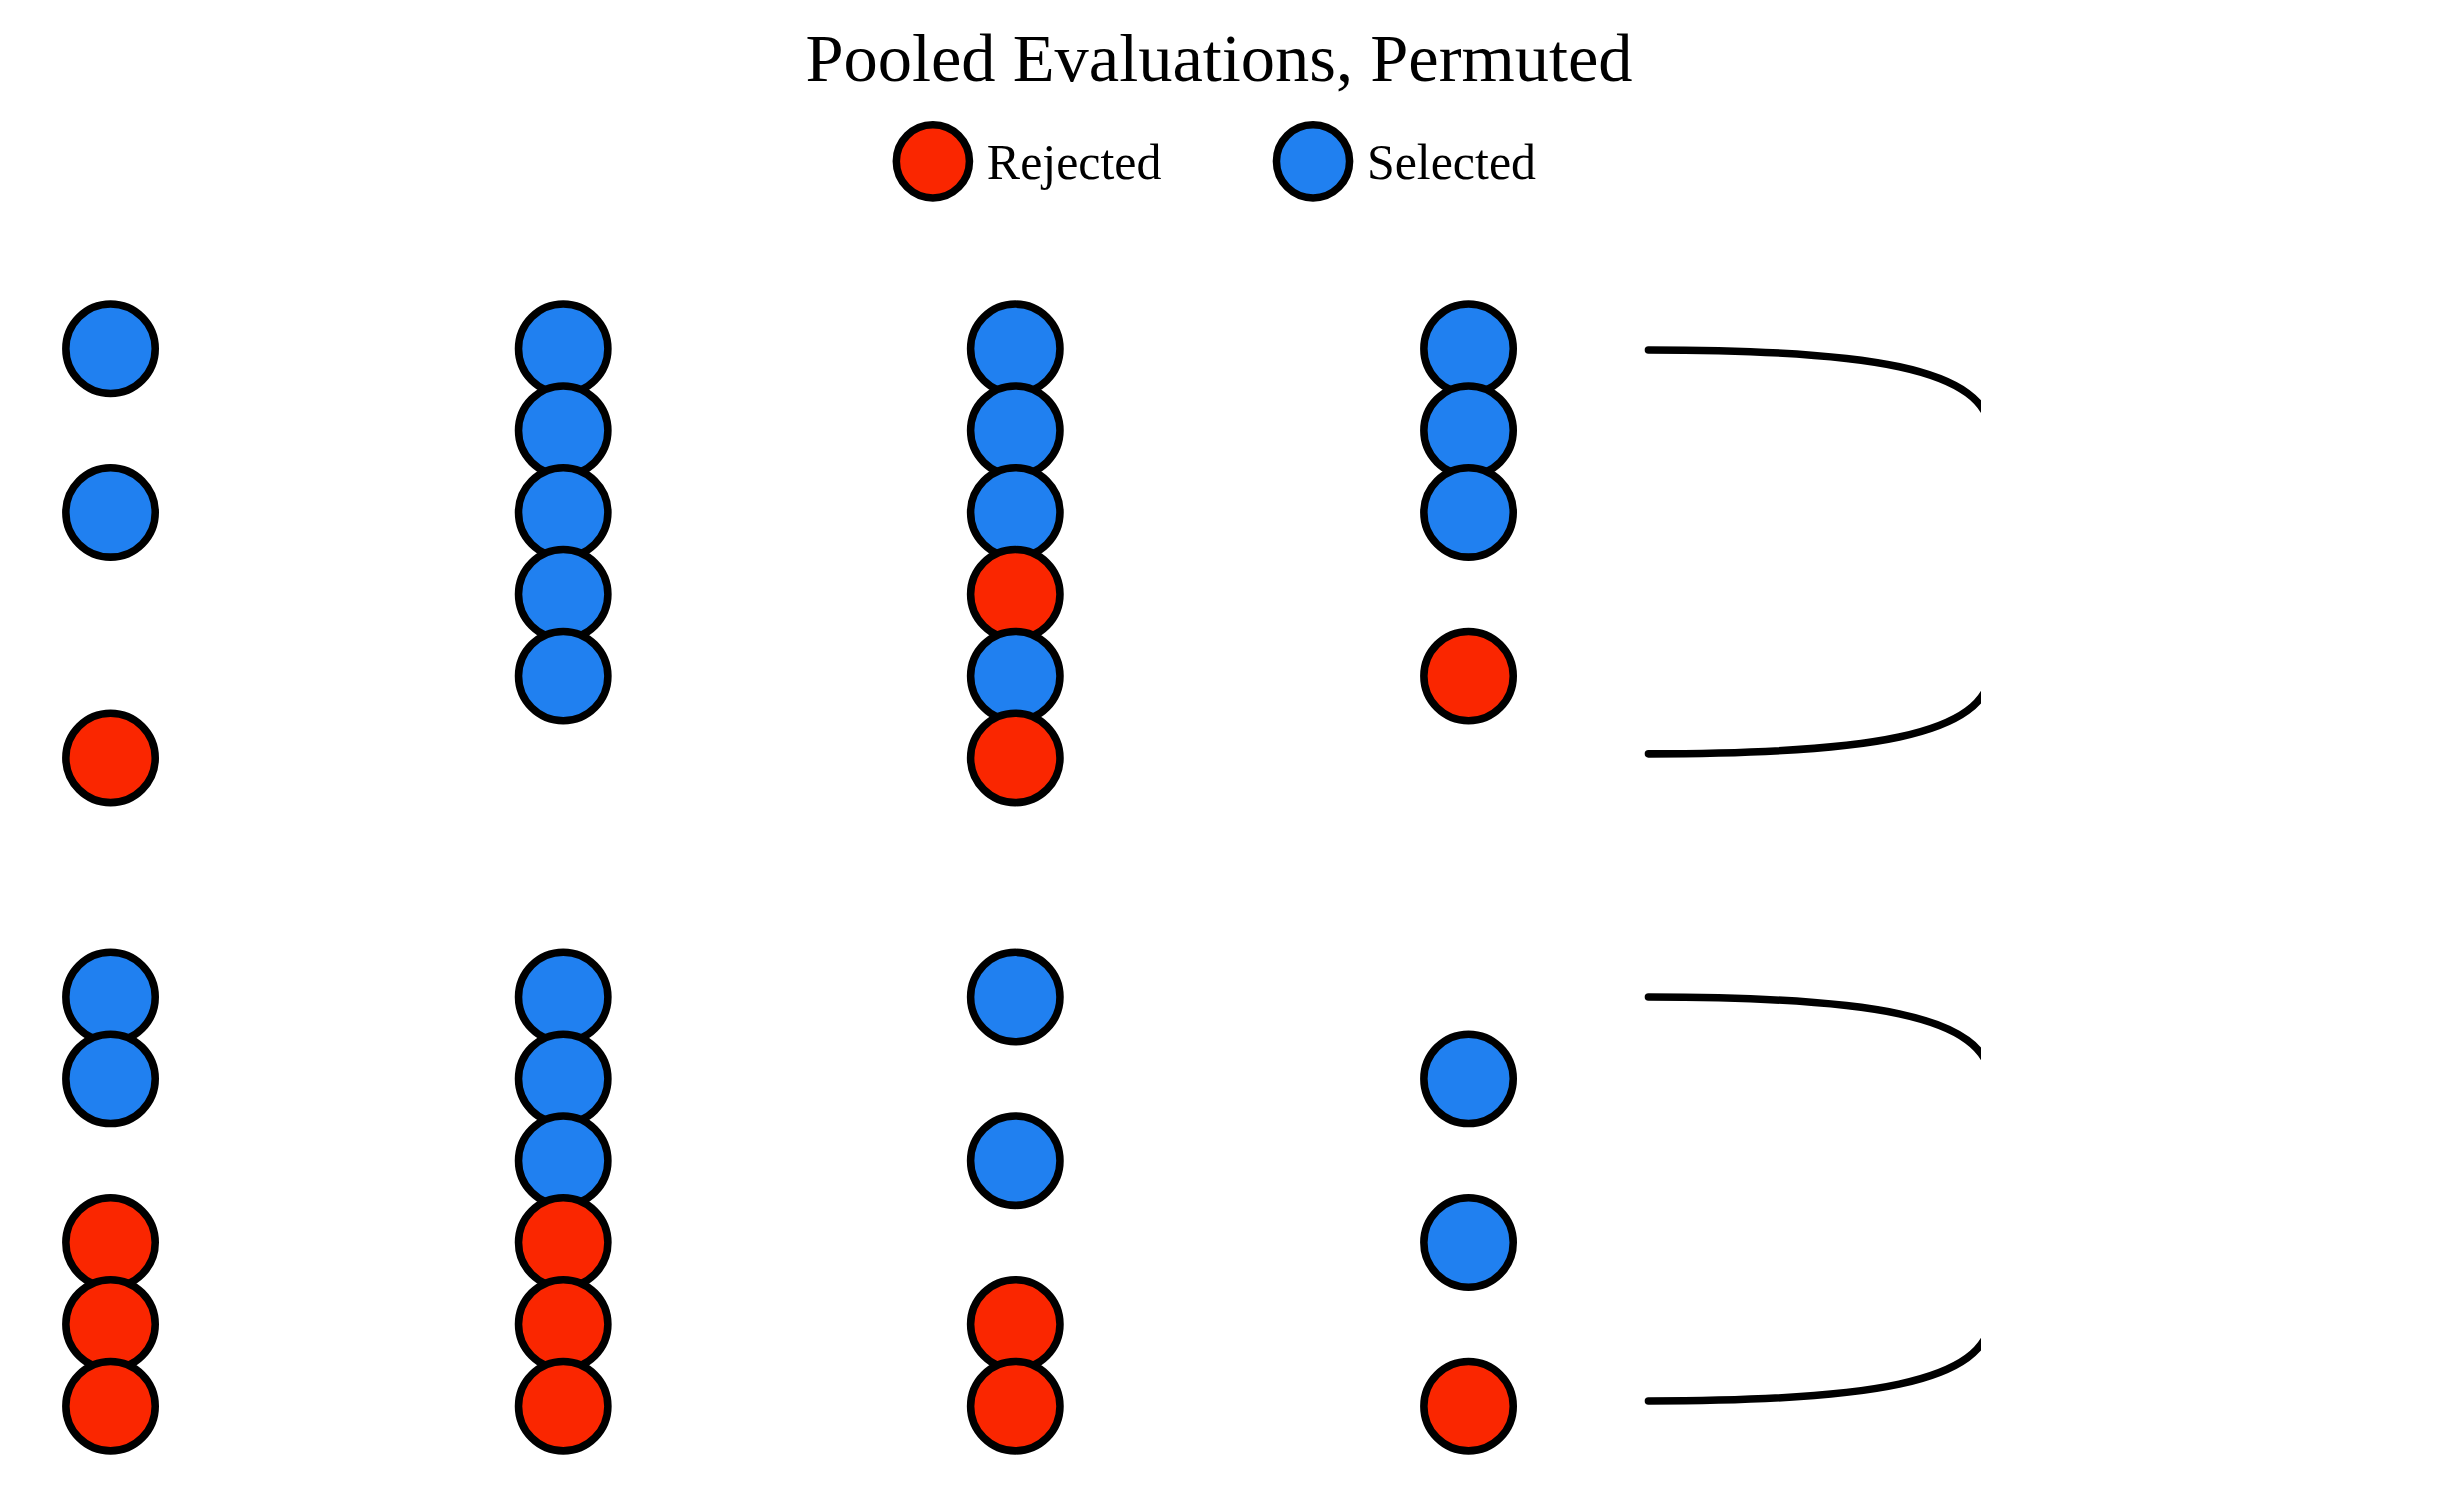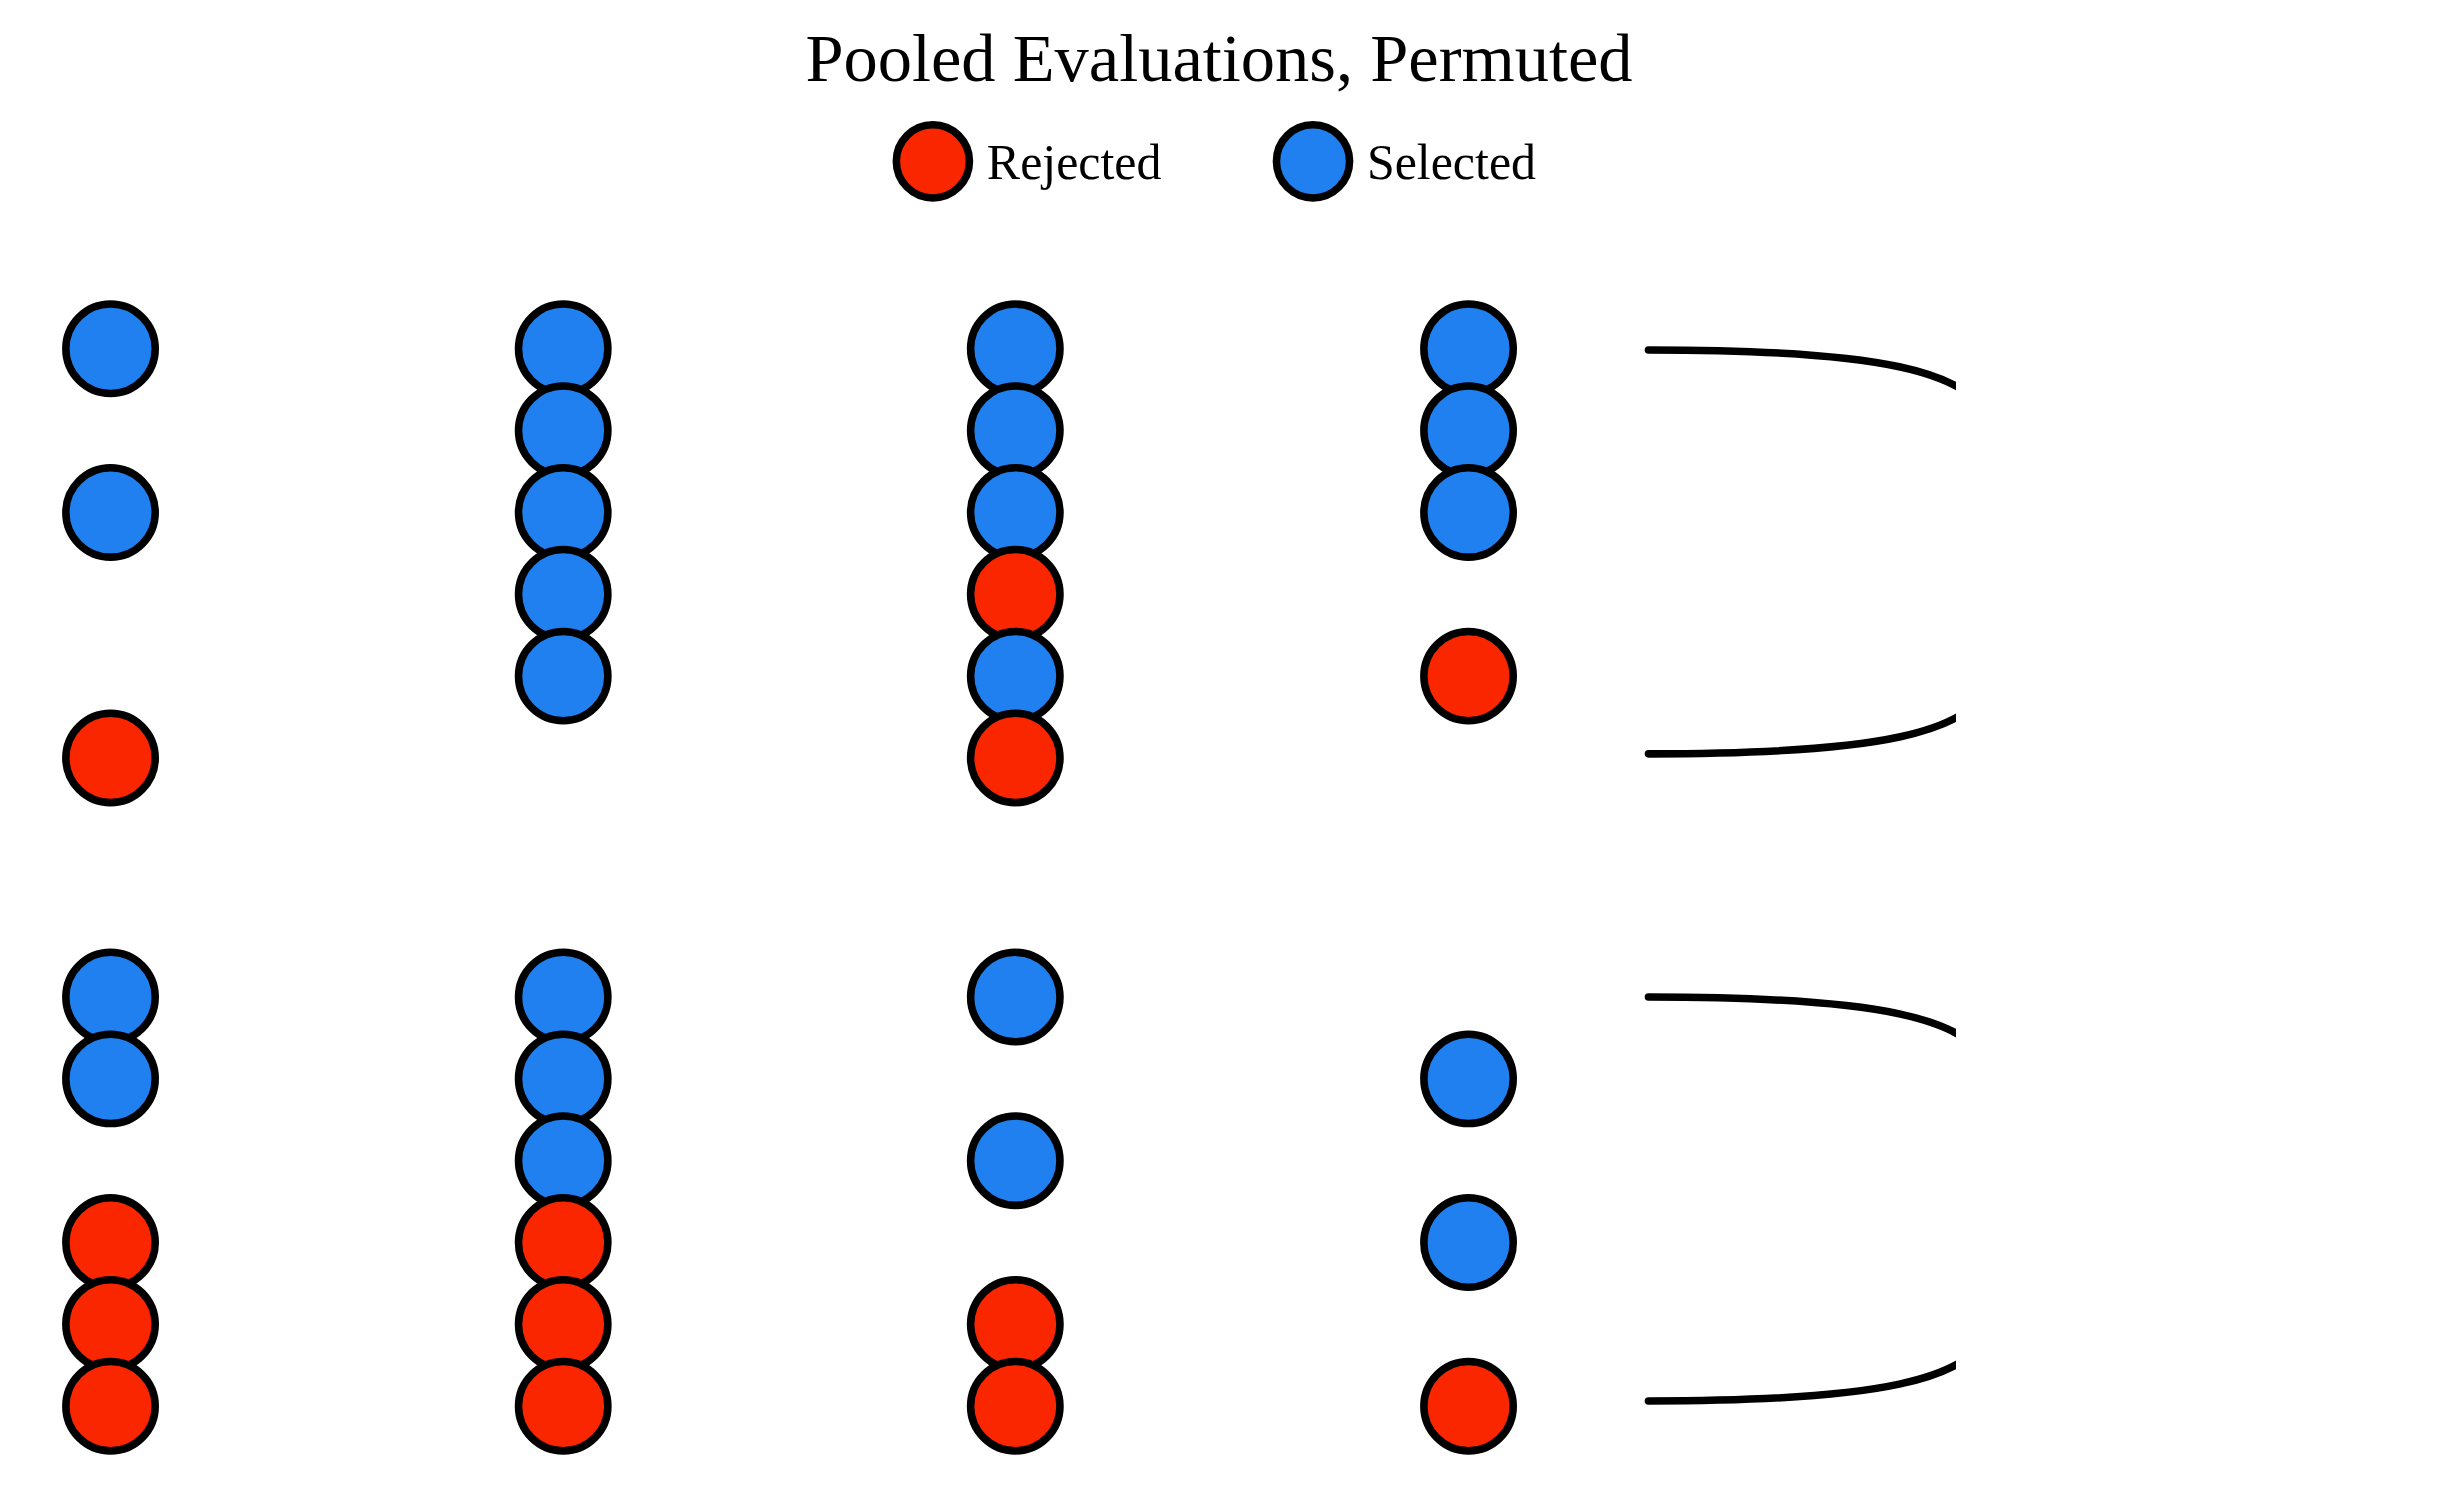--- a/index.html
+++ b/index.html
@@ -10,20 +10,21 @@
   }
   body {
     font-family: "Liberation Serif", "DejaVu Serif", serif;
   }
   #stage {
     position: relative;
     width: 1956px;
     height: 1506px;
     background: #ffffff;
     overflow: hidden;
+    padding-left: 25px;
   }
   #figure-svg {
     position: absolute;
     left: 0;
     top: 0;
     width: 2438px;
     height: 1506px;
     display: block;
   }
   .fig-title {

